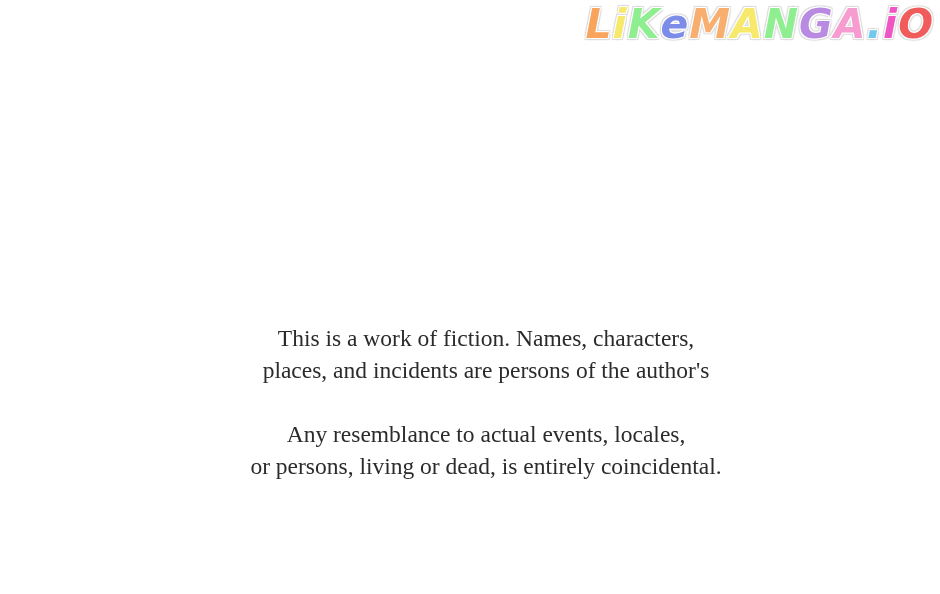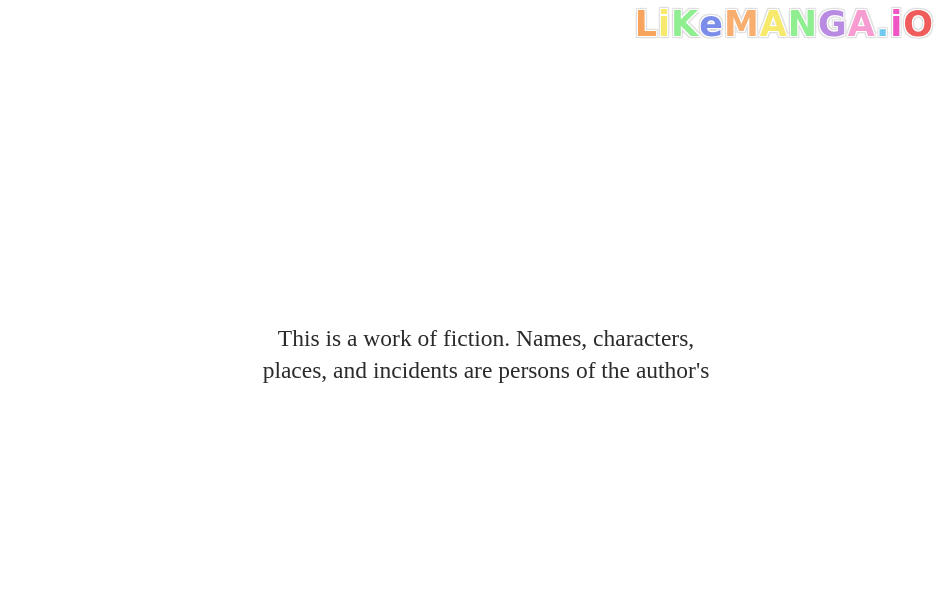--- a/index.html
+++ b/index.html
@@ -15,21 +15,22 @@
     font-family: "Liberation Serif", serif;
   }
 
   
   .watermark {
     position: absolute;
     top: 2px;
     right: 6px;
     font-family: "DejaVu Sans", sans-serif;
     font-weight: bold;
-    font-size: 35px;
+    font-style: italic;
+    font-size: 41px;
     letter-spacing: 1px;
     line-height: 44px;
     white-space: nowrap;
     user-select: none;
     cursor: pointer;
   }
   .wm-letter {
     display: inline-block;
     
     text-shadow:
@@ -63,15 +64,16 @@
 <body>
 
 <div class="watermark" title="LikeManga.io"><span class="wm-letter" style="color: rgb(249, 164, 92);">L</span><span class="wm-letter" style="color: rgb(246, 233, 107);">i</span><span class="wm-letter" style="color: rgb(143, 238, 143);">K</span><span class="wm-letter" style="color: rgb(124, 140, 233);">e</span><span class="wm-letter" style="color: rgb(248, 174, 110);">M</span><span class="wm-letter" style="color: rgb(246, 233, 107);">A</span><span class="wm-letter" style="color: rgb(143, 238, 143);">N</span><span class="wm-letter" style="color: rgb(184, 138, 226);">G</span><span class="wm-letter" style="color: rgb(247, 156, 208);">A</span><span class="wm-letter" style="color: rgb(114, 201, 238);">.</span><span class="wm-letter" style="color: rgb(240, 85, 197);">i</span><span class="wm-letter" style="color: rgb(240, 91, 91);">O</span></div>
 
 <div class="disclaimer">
   <p>
     <span>This is a work of fiction. Names, characters,</span><br>
     <span>places, and incidents are persons of the author's</span><br>
   </p>
   <p>
-    <br>
+    <span>Any resemblance to actual events, locales,</span><br>
+    <span>or persons, living or dead, is entirely coincidental.</span>
   </p>
 </div>
 
 </body></html>

